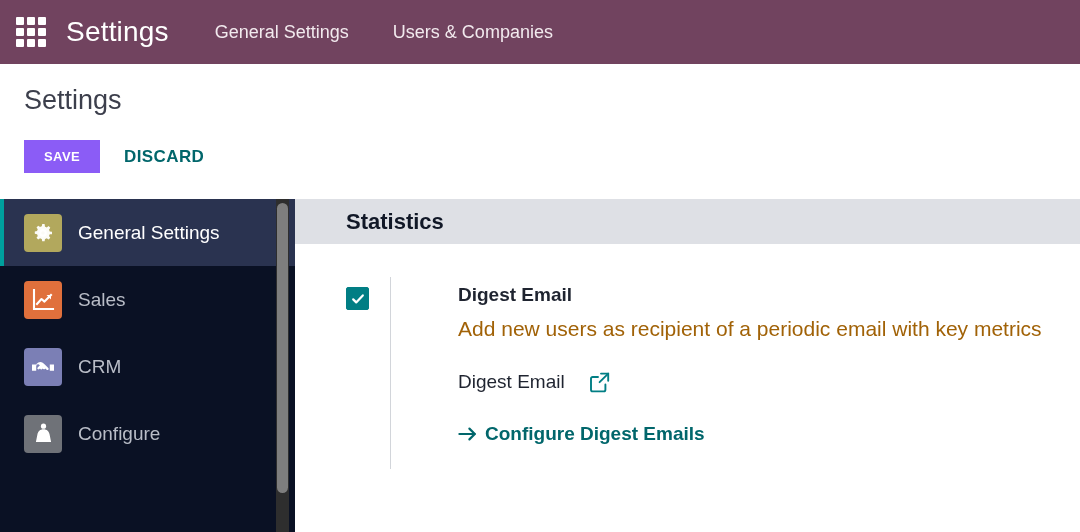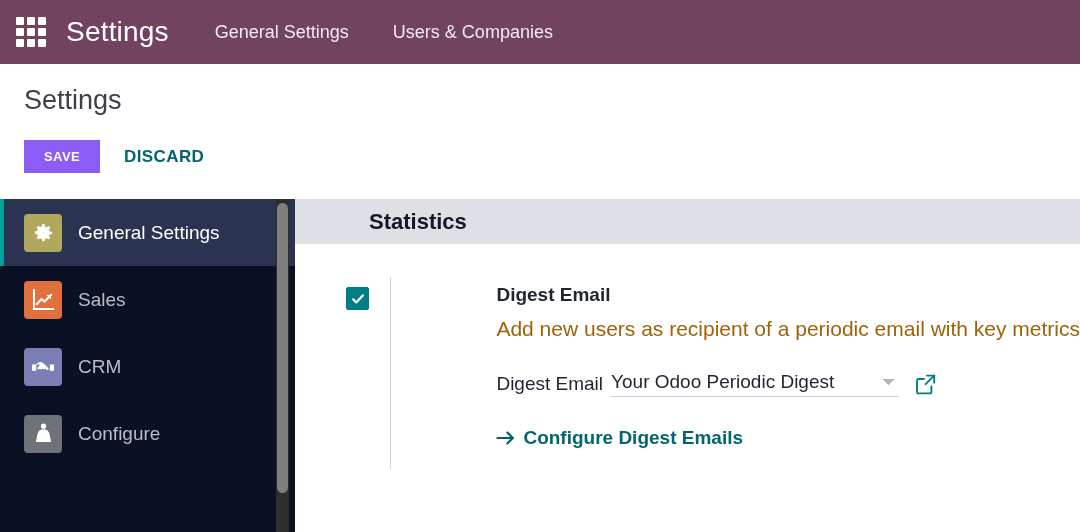--- a/index.html
+++ b/index.html
@@ -160,41 +160,41 @@
     flex: 1;
     background: #ffffff;
     overflow: hidden;
     position: relative;
   }
   #section-header {
     background: #dee0e5;
     height: 45px;
     display: flex;
     align-items: center;
-    padding-left: 74px;
+    padding-left: 51px;
   }
   #section-title {
     font-size: 22px;
     font-weight: 700;
     color: #111827;
   }
 
   #setting-block {
     position: relative;
     padding: 40px 0 0 51px;
   }
   #guide-line {
     position: absolute;
     left: 95px;
     top: 33px;
     width: 1px;
     height: 192px;
     background: #d2d5da;
   }
-  #setting-row { display: flex; align-items: flex-start; justify-content: space-between; }
+  #setting-row { display: flex; align-items: flex-start; }
   #checkbox-col {
     width: 60px;
     flex: 0 0 60px;
     padding-top: 3px;
     display: flex;
     justify-content: flex-start;
   }
   #digest-checkbox {
     width: 23px;
     height: 23px;
@@ -371,26 +371,20 @@
             </svg>
           </span>
         </div>
 
         <div id="setting-text">
           <div id="setting-label">Digest Email</div>
           <div id="setting-desc">Add new users as recipient of a periodic email with key metrics</div>
 
           <div id="field-row">
             <span id="field-label">Digest Email</span>
-            <span id="field-control">
-              <span id="field-value">Your Odoo Periodic Digest</span>
-              <svg id="field-caret" width="13" height="8" viewBox="0 0 13 8" fill="#b0b5bd">
-                <path d="M0.5 1h12L6.5 7.2z"></path>
-              </svg>
-            </span>
             <svg id="field-external" width="22" height="22" viewBox="0 0 22 22" fill="none" stroke="#017e84" stroke-width="1.9" stroke-linecap="round" stroke-linejoin="round">
               <path d="M12 2.6h7.2v7.2"></path>
               <path d="M19.2 2.6L10.6 11.2"></path>
               <path d="M16.4 13.4v5.4a1.6 1.6 0 0 1-1.6 1.6H3.6A1.6 1.6 0 0 1 2 18.8V7.6A1.6 1.6 0 0 1 3.6 6h5.4"></path>
             </svg>
           </div>
 
           <a id="configure-link">
             <svg id="configure-arrow" width="19" height="16" viewBox="0 0 19 16" fill="none" stroke="#01666b" stroke-width="2.2" stroke-linecap="round" stroke-linejoin="round">
               <path d="M1.4 8h15.2"></path>

